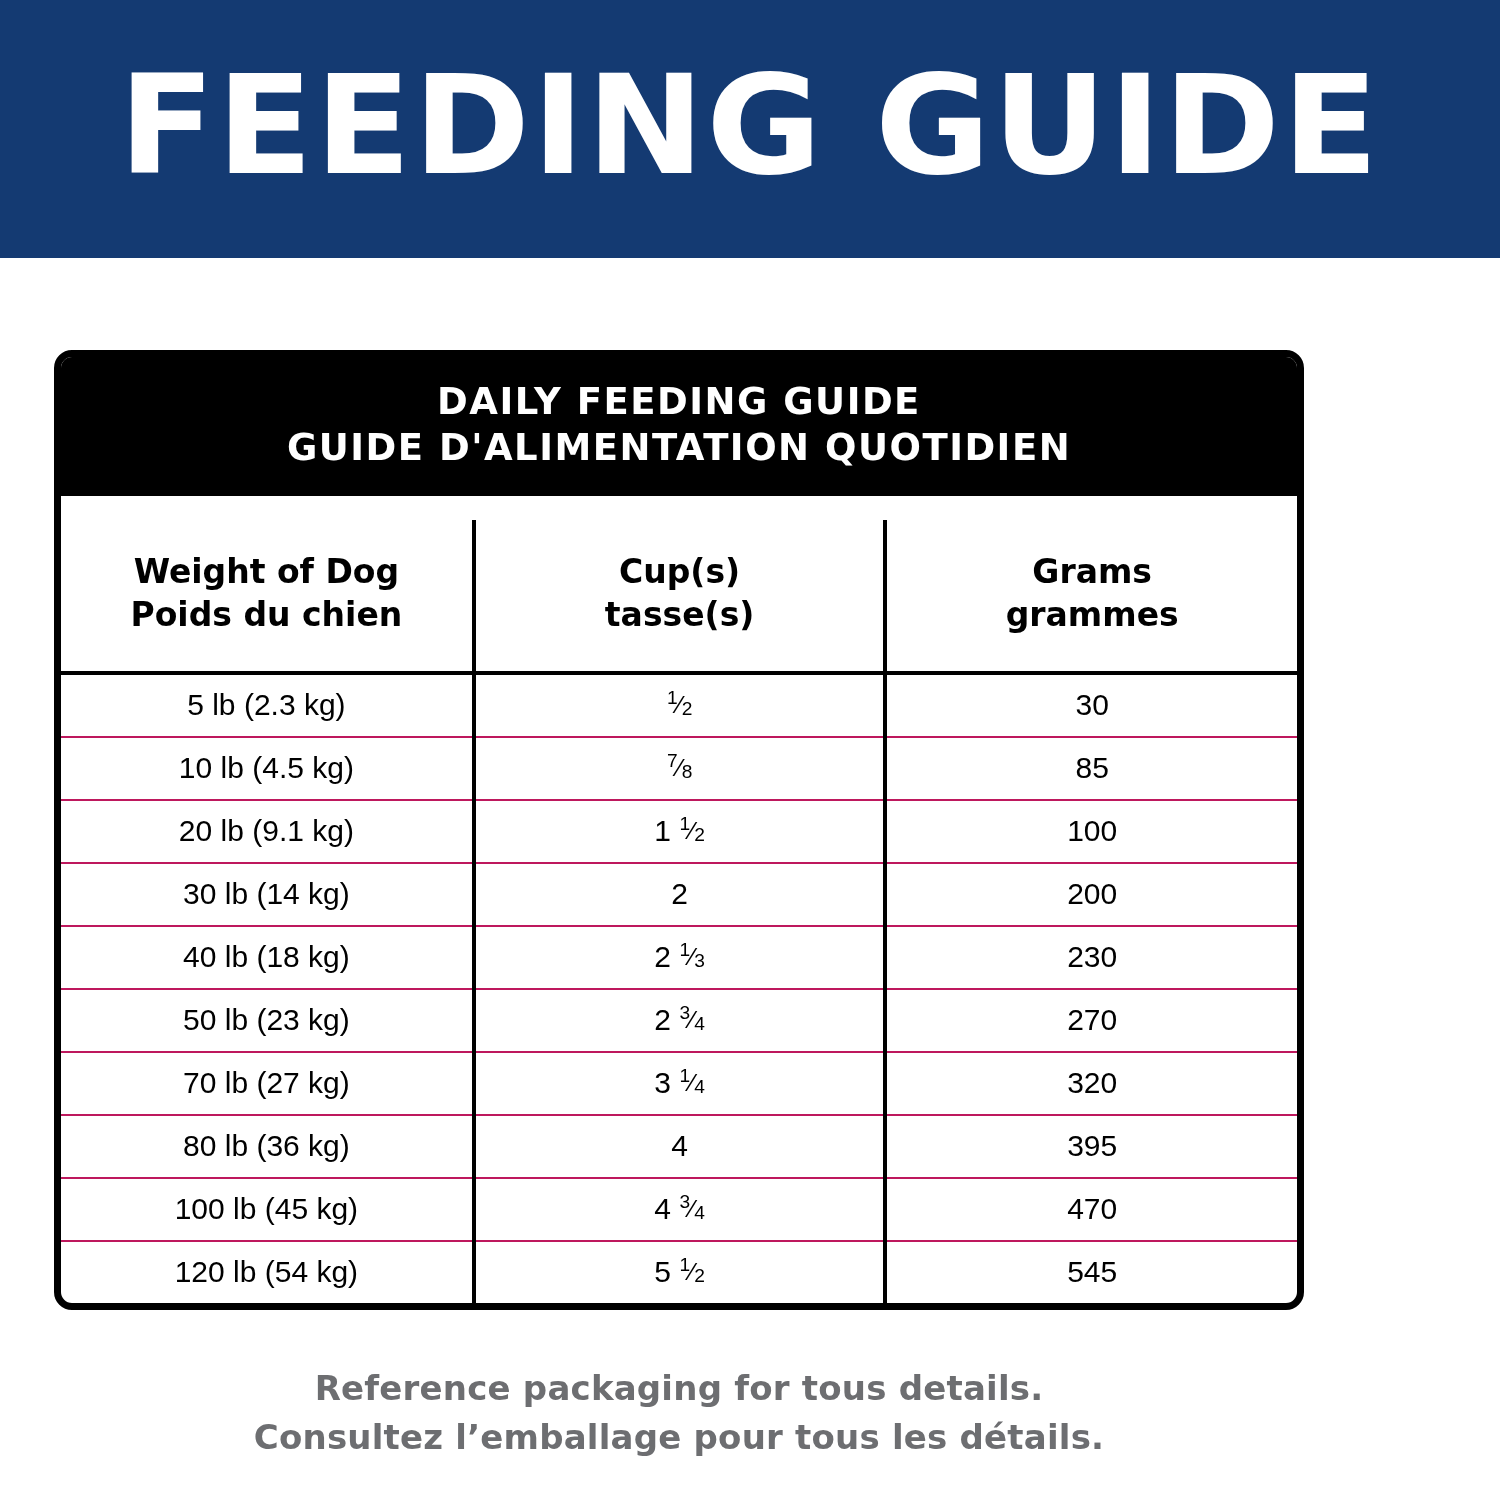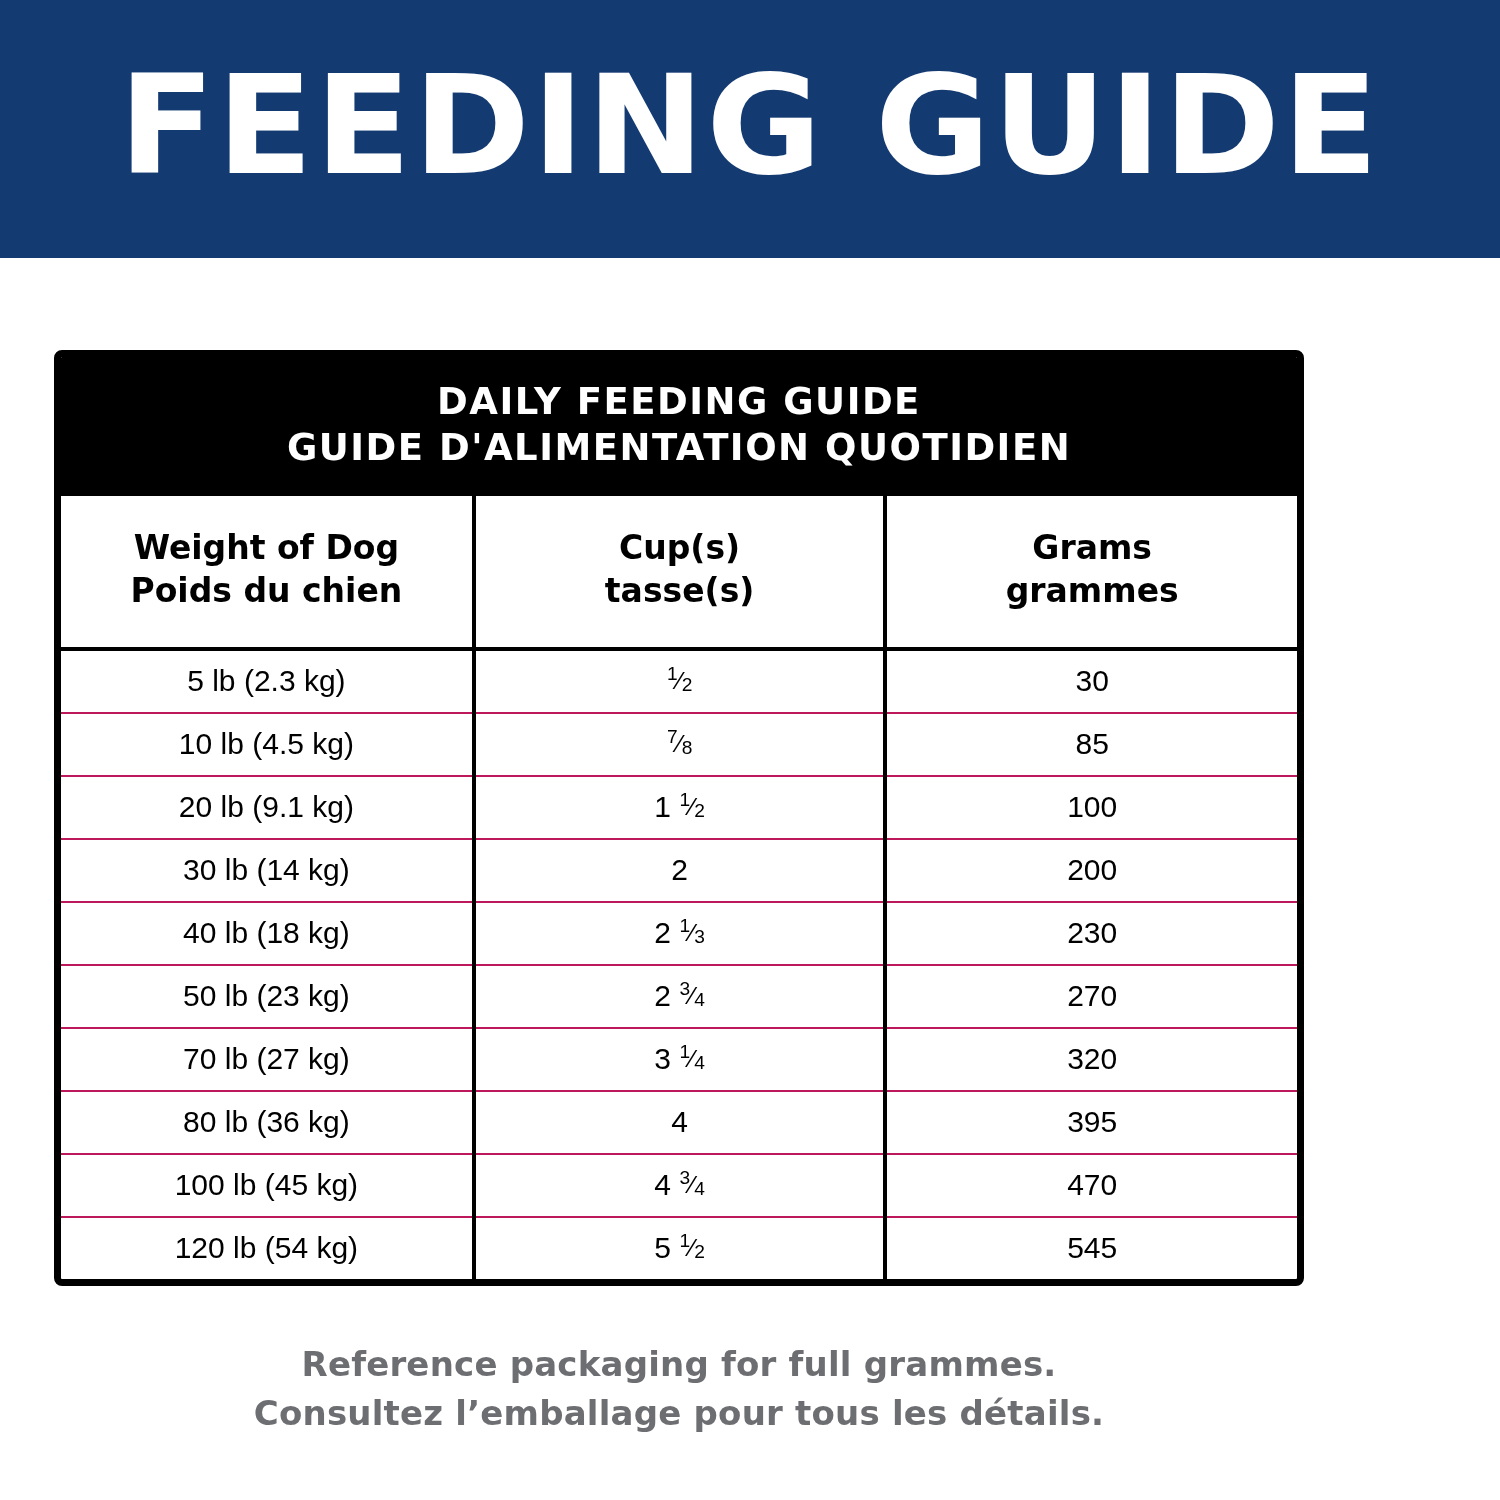--- a/index.html
+++ b/index.html
@@ -45,21 +45,21 @@
 
   
   .card-wrap {
     display: flex;
     justify-content: center;
     margin-top: 92px;
   }
   .card {
     width: 1250px;
     border: 7px solid #000000;
-    border-radius: 8px;
+    border-radius: 18px;
     background: #ffffff;
     overflow: hidden;
     box-sizing: border-box;
   }
 
   .card-header {
     background: #000000;
     color: #ffffff;
     text-align: center;
     padding: 22px 10px 24px 10px;
@@ -76,20 +76,21 @@
     font-weight: bold;
     font-size: 37px;
     letter-spacing: 1.5px;
     line-height: 1.25;
   }
 
   table.feeding {
     width: 100%;
     border-collapse: collapse;
     table-layout: fixed;
+    margin-top: 24px;
   }
   table.feeding col.c1 { width: 33.4%; }
   table.feeding col.c2 { width: 33.3%; }
   table.feeding col.c3 { width: 33.3%; }
 
   table.feeding th {
     border-right: 4px solid #000000;
     border-bottom: 4px solid #000000;
     padding: 30px 8px 34px 8px;
     text-align: center;
@@ -225,17 +226,17 @@
               <td>5&nbsp;<span class="frac"><sup>1</sup>⁄<sub>2</sub></span></td>
               <td>545</td>
             </tr>
           </tbody>
       </table>
 
     </div>
   </div>
 
   <div class="footnote">
-    <div>Reference packaging for full grammes.</div>
+    <div>Reference packaging for tous details.</div>
     <div>Consultez l’emballage pour tous les détails.</div>
   </div>
 
 </div>
 
 </body></html>

